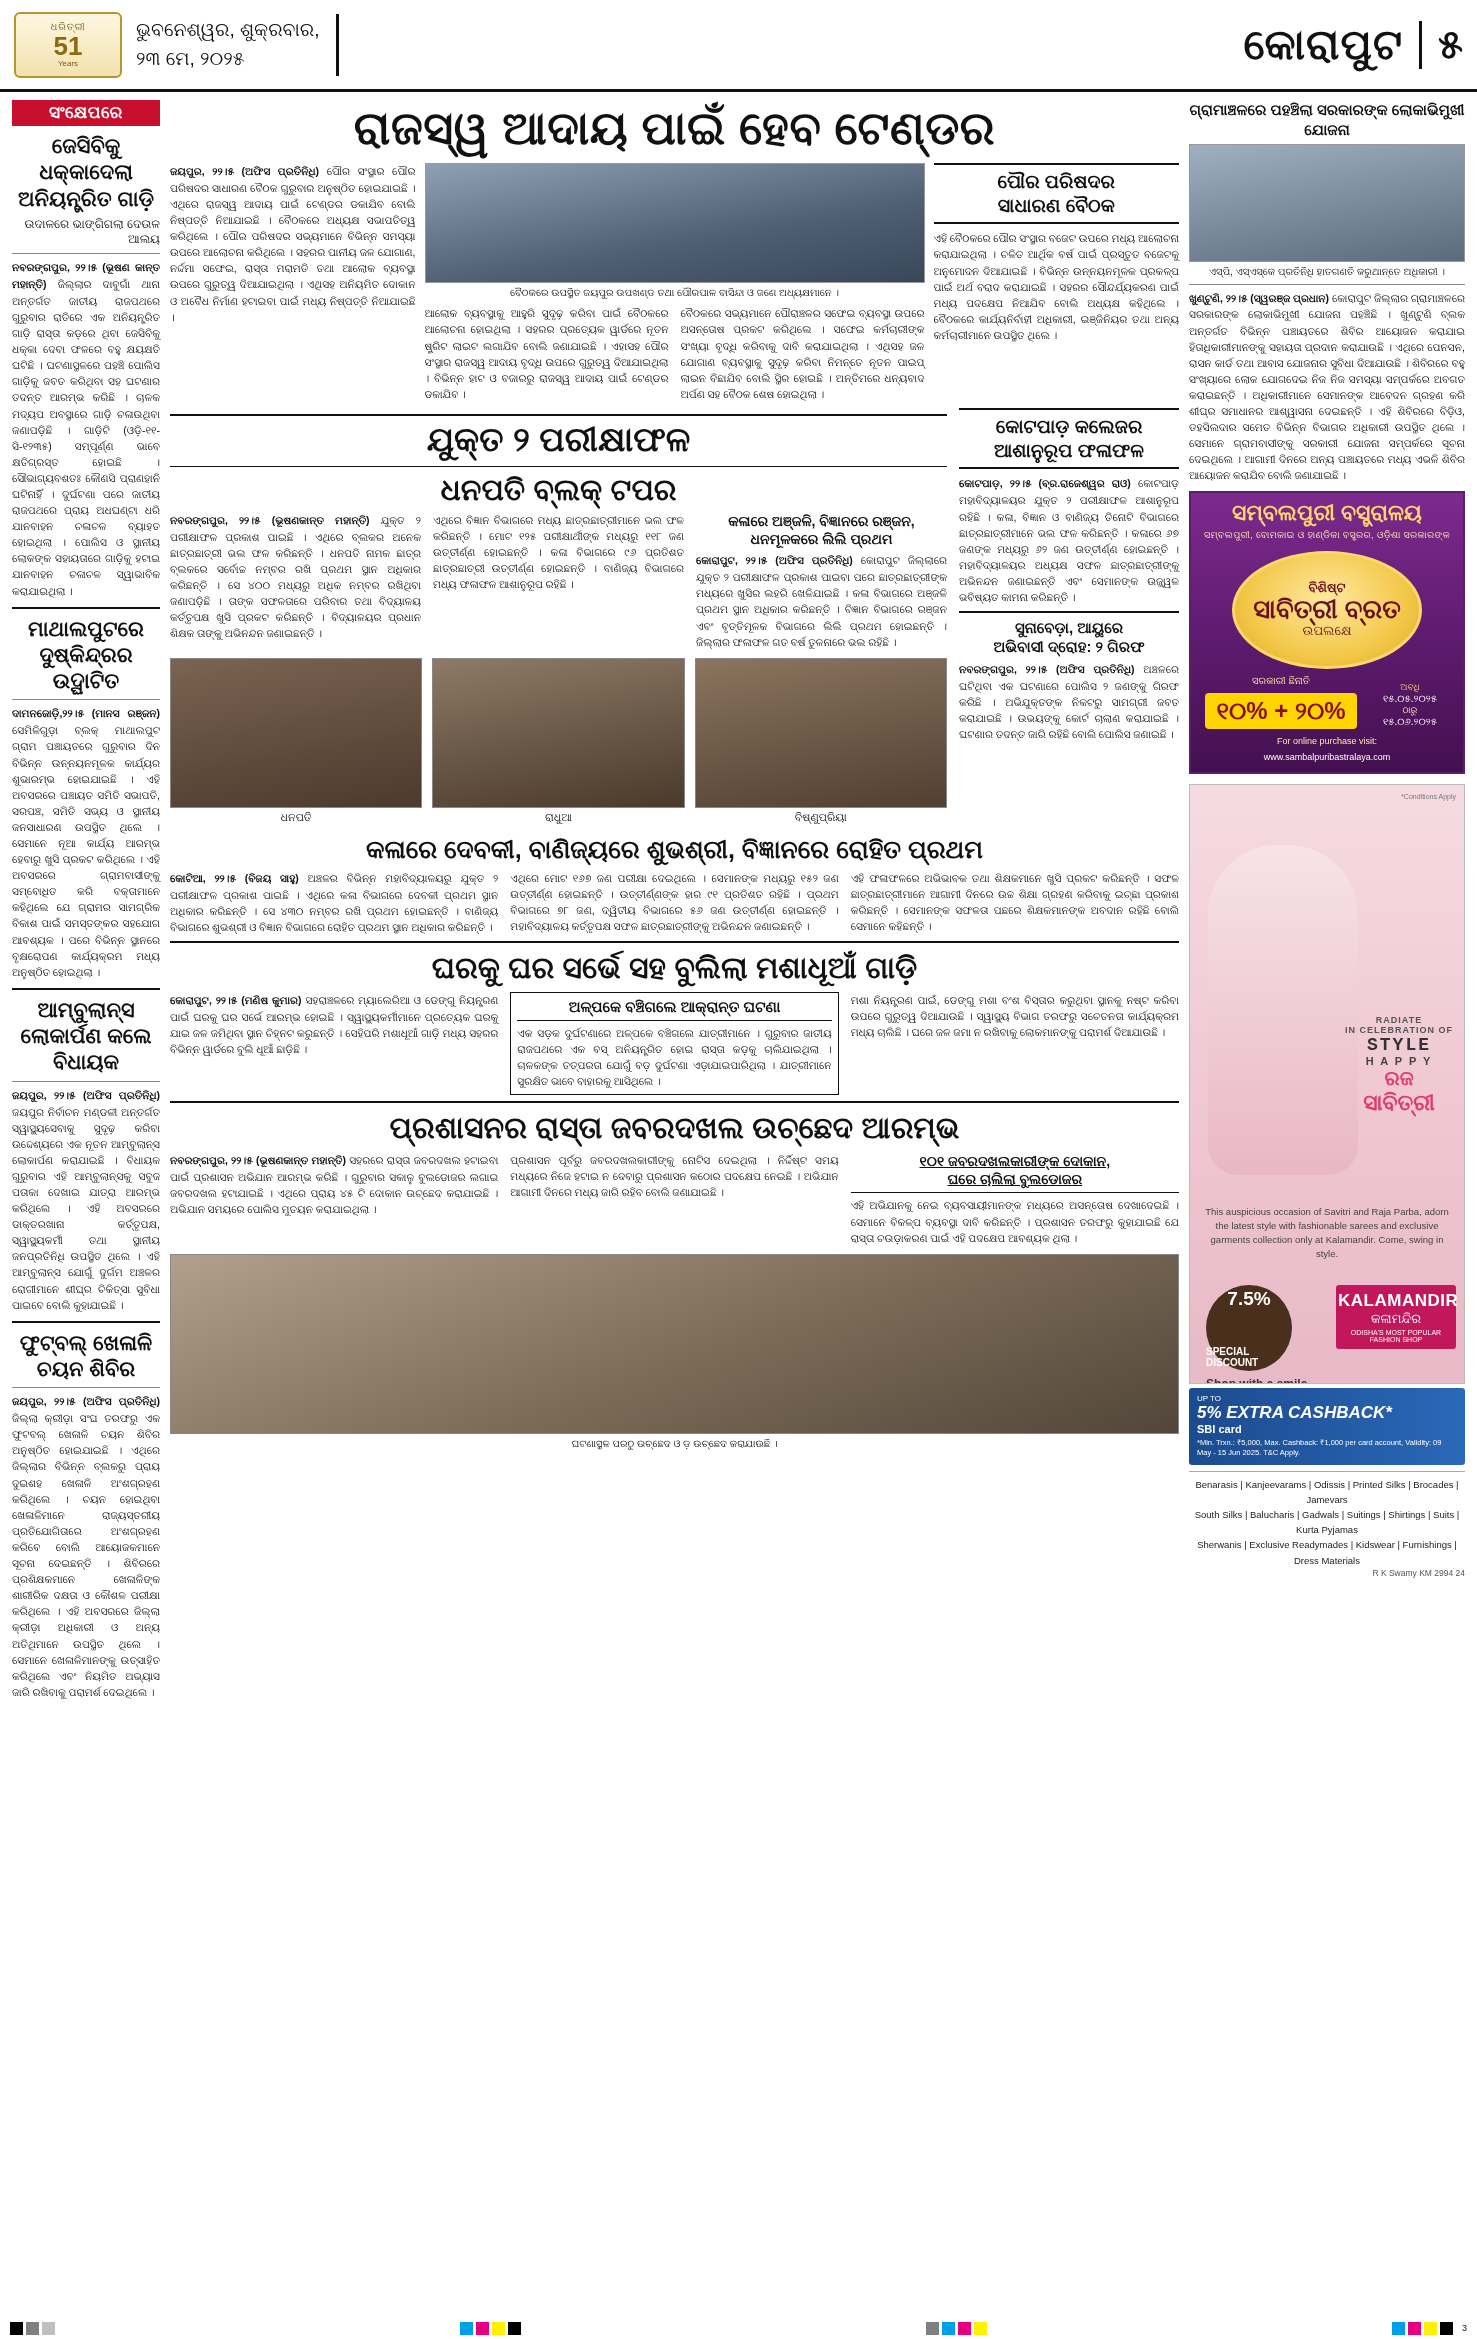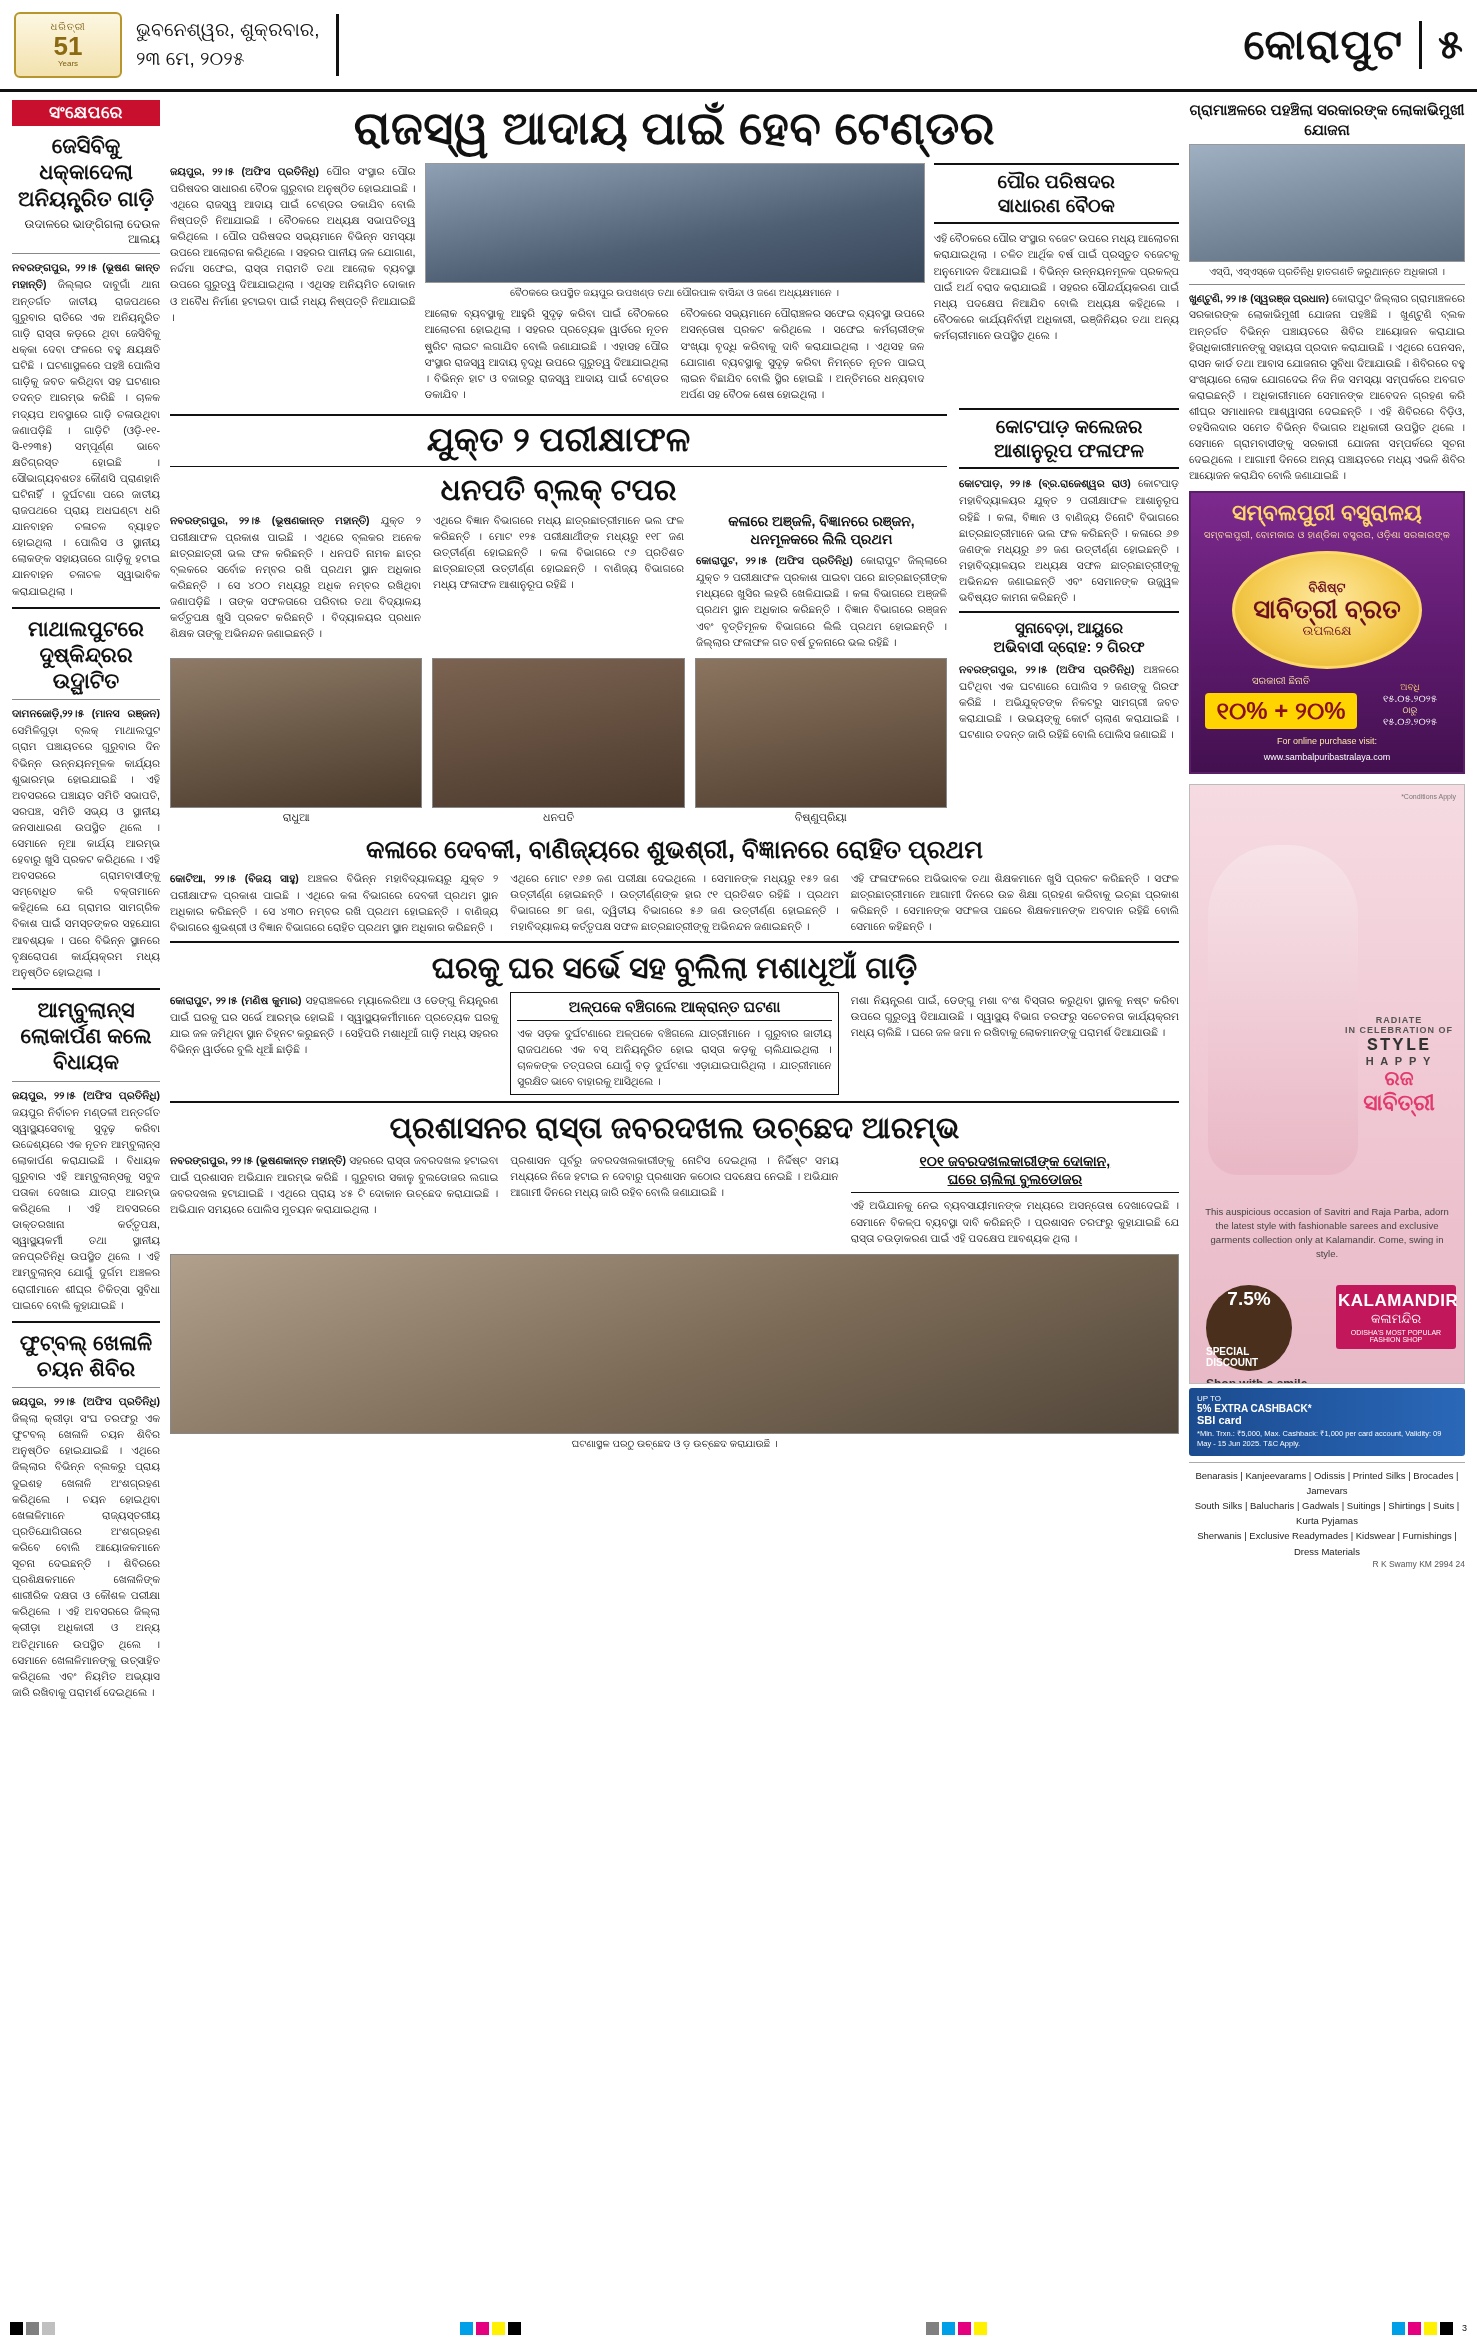--- a/index.html
+++ b/index.html
@@ -394,27 +394,27 @@
               <span>ଯୁକ୍ତ ୨ ପରୀକ୍ଷାଫଳ ପ୍ରକାଶ ପାଇଛି । ଏଥିରେ ବ୍ଲକର ଅନେକ ଛାତ୍ରଛାତ୍ରୀ ଭଲ ଫଳ କରିଛନ୍ତି । ଧନପତି ନାମକ ଛାତ୍ର ବ୍ଲକରେ ସର୍ବୋଚ୍ଚ ନମ୍ବର ରଖି ପ୍ରଥମ ସ୍ଥାନ ଅଧିକାର କରିଛନ୍ତି । ସେ ୪୦୦ ମଧ୍ୟରୁ ଅଧିକ ନମ୍ବର ରଖିଥିବା ଜଣାପଡ଼ିଛି । ତାଙ୍କ ସଫଳତାରେ ପରିବାର ତଥା ବିଦ୍ୟାଳୟ କର୍ତ୍ତୃପକ୍ଷ ଖୁସି ପ୍ରକଟ କରିଛନ୍ତି । ବିଦ୍ୟାଳୟର ପ୍ରଧାନ ଶିକ୍ଷକ ତାଙ୍କୁ ଅଭିନନ୍ଦନ ଜଣାଇଛନ୍ତି ।</span></div>
             <div class="body-text">ଏଥିରେ ବିଜ୍ଞାନ ବିଭାଗରେ ମଧ୍ୟ ଛାତ୍ରଛାତ୍ରୀମାନେ ଭଲ ଫଳ କରିଛନ୍ତି । ମୋଟ ୧୨୫ ପରୀକ୍ଷାର୍ଥୀଙ୍କ ମଧ୍ୟରୁ ୧୧୮ ଜଣ ଉତ୍ତୀର୍ଣ୍ଣ ହୋଇଛନ୍ତି । କଳା ବିଭାଗରେ ୯୬ ପ୍ରତିଶତ ଛାତ୍ରଛାତ୍ରୀ ଉତ୍ତୀର୍ଣ୍ଣ ହୋଇଛନ୍ତି । ବାଣିଜ୍ୟ ବିଭାଗରେ ମଧ୍ୟ ଫଳାଫଳ ଆଶାନୁରୂପ ରହିଛି ।</div>
             <div>
               <div style="font-size:14px;font-weight:bold;text-align:center;line-height:1.3;margin-bottom:4px;">କଳାରେ ଅଞ୍ଜଳି, ବିଜ୍ଞାନରେ ରଞ୍ଜନ, ଧନମୂଳକରେ ଲିଲି ପ୍ରଥମ</div>
               <div class="body-text"><span class="dateline">କୋରାପୁଟ, ୨୨।୫ (ଅଫିସ ପ୍ରତିନିଧି)</span>
                 <span>କୋରାପୁଟ ଜିଲ୍ଲାରେ ଯୁକ୍ତ ୨ ପରୀକ୍ଷାଫଳ ପ୍ରକାଶ ପାଇବା ପରେ ଛାତ୍ରଛାତ୍ରୀଙ୍କ ମଧ୍ୟରେ ଖୁସିର ଲହରି ଖେଳିଯାଇଛି । କଳା ବିଭାଗରେ ଅଞ୍ଜଳି ପ୍ରଥମ ସ୍ଥାନ ଅଧିକାର କରିଛନ୍ତି । ବିଜ୍ଞାନ ବିଭାଗରେ ରଞ୍ଜନ ଏବଂ ବୃତ୍ତିମୂଳକ ବିଭାଗରେ ଲିଲି ପ୍ରଥମ ହୋଇଛନ୍ତି । ଜିଲ୍ଲାର ଫଳାଫଳ ଗତ ବର୍ଷ ତୁଳନାରେ ଭଲ ରହିଛି ।</span></div>
             </div>
           </div>
 
           <div class="mug-row">
+            <div class="mug mug1">
+              <div class="ph"></div>
+              <div class="nm">ଧନପତି</div>
+            </div>
             <div class="mug mug2">
               <div class="ph"></div>
               <div class="nm">ରାଧୁଆ</div>
-            </div>
-            <div class="mug mug1">
-              <div class="ph"></div>
-              <div class="nm">ଧନପତି</div>
             </div>
             <div class="mug mug3">
               <div class="ph"></div>
               <div class="nm">ବିଷ୍ଣୁପ୍ରିୟା</div>
             </div>
           </div>
         </div>
 
         <div style="width:220px; flex:0 0 220px;">
           <div>
@@ -541,21 +541,21 @@
           <div class="l2">କଳାମନ୍ଦିର</div>
           <div style="font-size:7px;margin-top:2px;">ODISHA'S MOST POPULAR FASHION SHOP</div>
         </div>
         <div style="position:absolute;left:16px;top:592px;font-size:12px;font-weight:bold;color:#333;">Shop with a smile.</div>
 
         <div style="position:absolute;right:8px;top:8px;font-size:7px;color:#777;">*Conditions Apply</div>
       </div>
 
       <div style="background:linear-gradient(90deg,#1b4b8f,#2a68b8);color:#fff;padding:6px 8px;margin-top:4px;border-radius:3px;">
         <div style="font-size:8px;">UP TO</div>
-        <div style="font-size:10px;font-weight:bold;">5% EXTRA CASHBACK*</div>
+        <div style="font-size:17px;font-weight:bold;font-style:italic;">5% EXTRA CASHBACK*</div>
         <div style="font-size:11px;font-weight:bold;">SBI card</div>
         <div style="font-size:7.5px;margin-top:3px;line-height:1.4;">*Min. Trxn.: ₹5,000, Max. Cashback: ₹1,000 per card account, Validity: 09 May - 15 Jun 2025. T&amp;C Apply.</div>
       </div>
 
       <div class="ad-footlist">
         <div>Benarasis | Kanjeevarams | Odissis | Printed Silks | Brocades | Jamevars</div>
         <div>South Silks | Balucharis | Gadwals | Suitings | Shirtings | Suits | Kurta Pyjamas</div>
         <div>Sherwanis | Exclusive Readymades | Kidswear | Furnishings | Dress Materials</div>
       </div>
       <div class="small-note">R K Swamy KM 2994 24</div>

